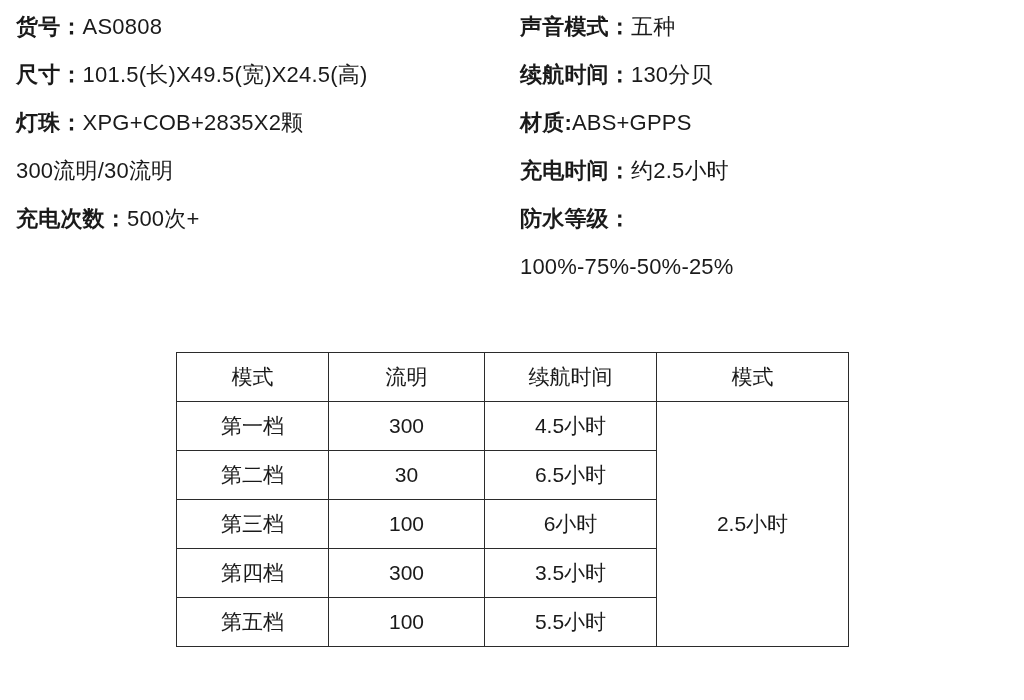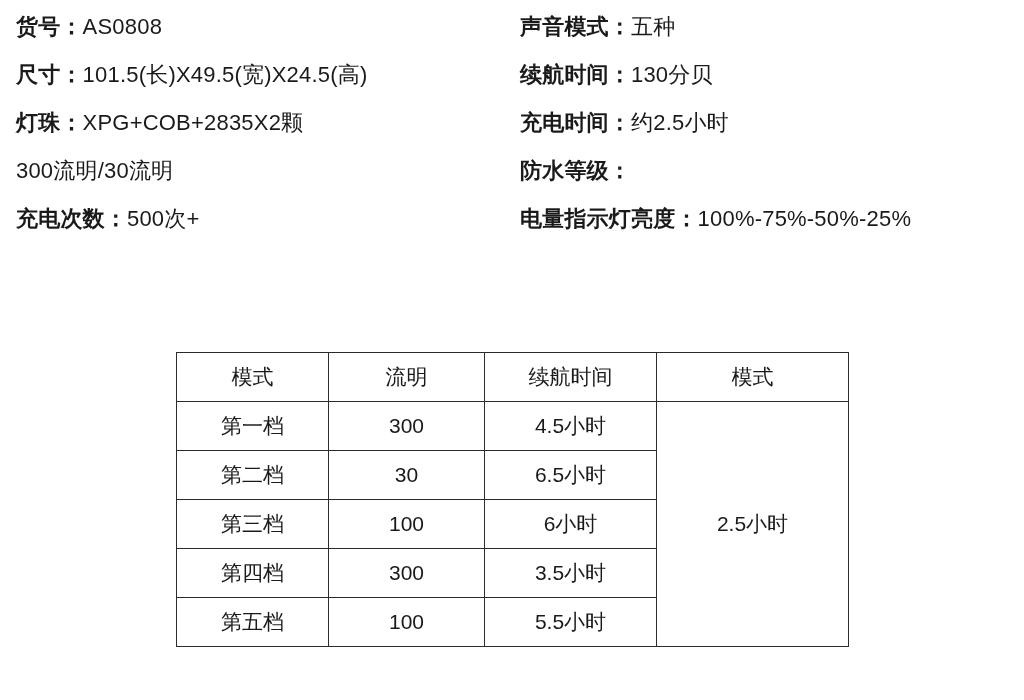--- a/index.html
+++ b/index.html
@@ -119,28 +119,31 @@
     <div class="spec-col right">
       <div class="spec-row">
         <span class="spec-label">声音模式：</span>
         <span class="spec-value">五种</span>
       </div>
       <div class="spec-row">
         <span class="spec-label">续航时间：</span>
         <span class="spec-value">130分贝</span>
       </div>
       <div class="spec-row">
+        <span class="spec-label">材质:</span>
+        <span class="spec-value">ABS+GPPS</span>
+      </div>
+      <div class="spec-row">
         <span class="spec-label">充电时间：</span>
         <span class="spec-value">约2.5小时</span>
       </div>
       <div class="spec-row">
         <span class="spec-label">防水等级：</span>
       </div>
       <div class="spec-row">
-        <span class="spec-label">电量指示灯亮度：</span>
         <span class="spec-value">100%-75%-50%-25%</span>
       </div>
     </div>
 
   </div>
 
   <div class="mode-table-wrap">
     <table class="mode-table">
       <colgroup>
         <col class="c1">

